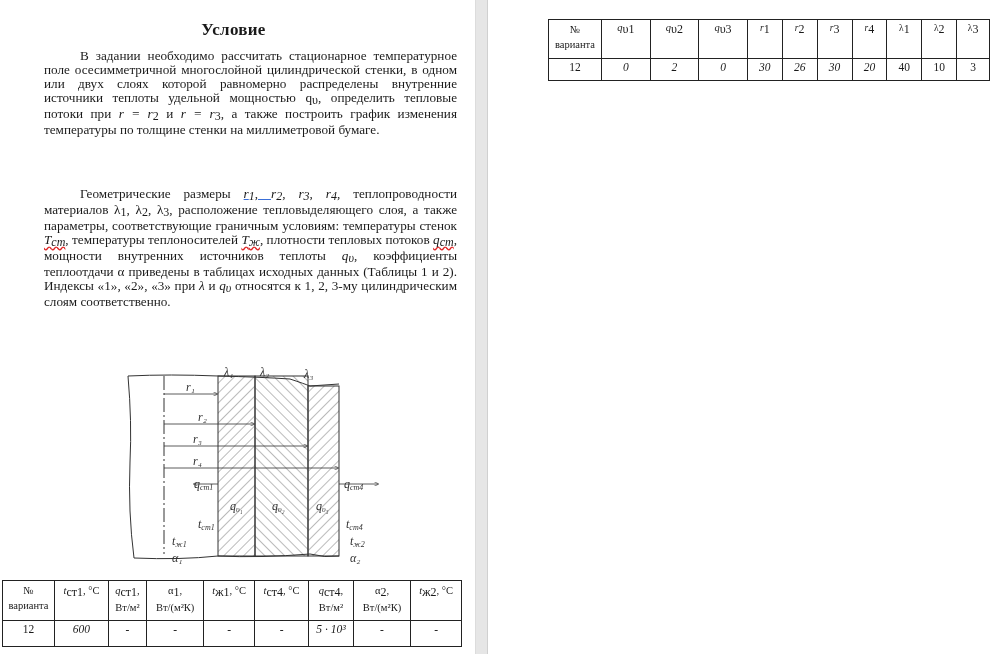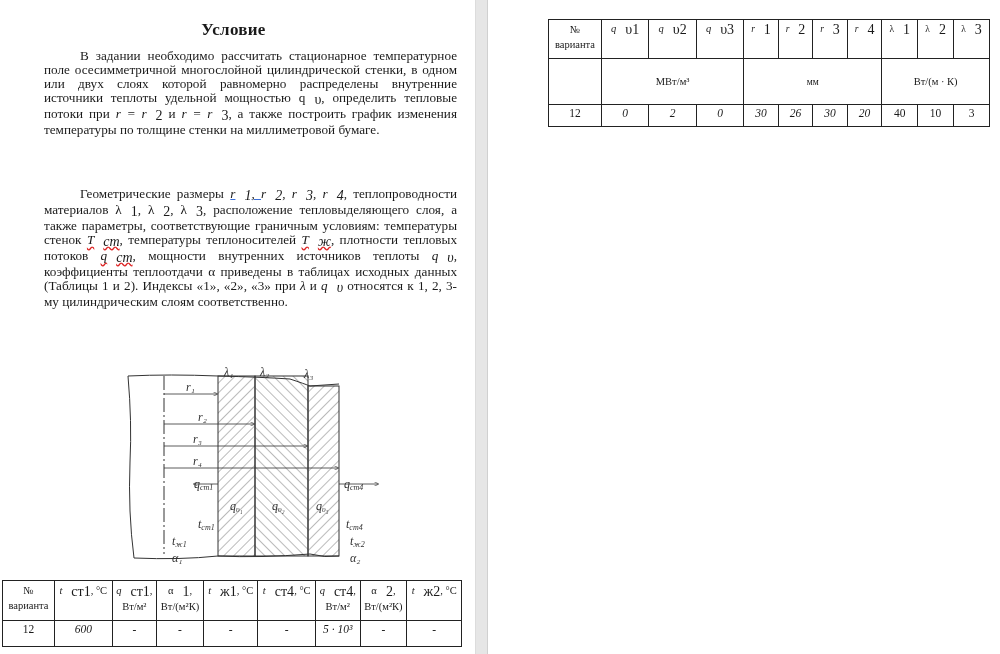--- a/index.html
+++ b/index.html
@@ -11,21 +11,21 @@
   #gap { position:absolute; left:475px; top:0; width:13px; height:654px; background:#e6e6e6;
          border-left:1px solid #dcdcdc; border-right:1px solid #d0d0d0; box-sizing:border-box; }
 
   .title { position:absolute; left:27px; width:413px; top:20px; text-align:center;
            font-weight:bold; font-size:17px; letter-spacing:0.3px; }
   .para { position:absolute; left:44px; width:413px; font-size:13.2px; line-height:14px;
           text-align:justify; text-indent:36px; margin:0; }
   #para1 { top:49px; }
   #para2 { top:187px; }
   .it { font-style:italic; }
-  .sub { font-size:14px; vertical-align:-2px;margin-left:9px; }
+  .sub { font-size:12px; vertical-align:-2px; }
   .sq { text-decoration:underline wavy #d22; text-underline-offset:2px; }
   .bl { text-decoration:underline #3a6fd8; }
 
   table.data { position:absolute; border-collapse:collapse; font-size:10.5px; }
   table.data td { border:1px solid #222; text-align:center; vertical-align:top; padding:2px 1px; }
   #table-bottom { left:2px; top:580px; width:460px; }
   #table-bottom tr.h td { height:35px; }
   #table-bottom tr.v td { height:21px; font-size:11.5px; }
   #table-top { left:548px; top:19px; width:442px; }
   #table-top tr.h td { height:34px; }
@@ -135,26 +135,20 @@
     <td><span class="it">q</span><span class="sub">υ2</span></td>
     <td><span class="it">q</span><span class="sub">υ3</span></td>
     <td class="small"><span class="it">r</span><span class="sub">1</span></td>
     <td class="small"><span class="it">r</span><span class="sub">2</span></td>
     <td class="small"><span class="it">r</span><span class="sub">3</span></td>
     <td class="small"><span class="it">r</span><span class="sub">4</span></td>
     <td class="small"><span>λ</span><span class="sub">1</span></td>
     <td class="small"><span>λ</span><span class="sub">2</span></td>
     <td class="small"><span>λ</span><span class="sub">3</span></td>
   </tr>
-  <tr class="u">
-    <td></td>
-    <td colspan="3">МВт/м³</td>
-    <td colspan="4" class="small">мм</td>
-    <td colspan="3">Вт/(м · К)</td>
-  </tr>
   <tr class="v">
     <td>12</td>
     <td class="it">0</td>
     <td class="it">2</td>
     <td class="it">0</td>
     <td class="it">30</td>
     <td class="it">26</td>
     <td class="it">30</td>
     <td class="it">20</td>
     <td>40</td>

